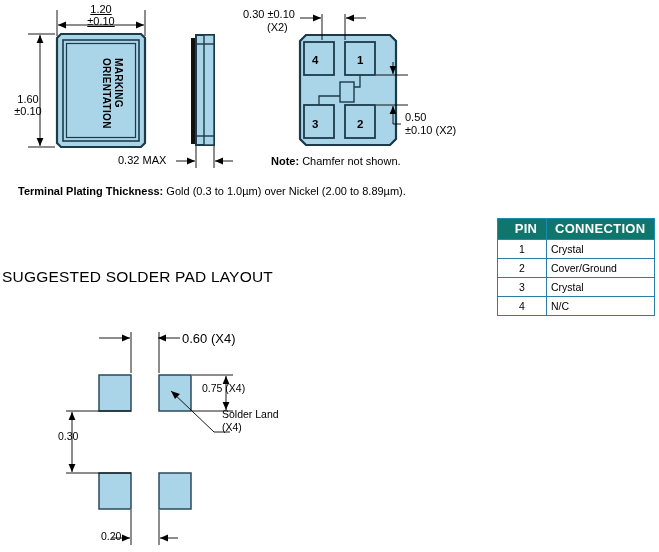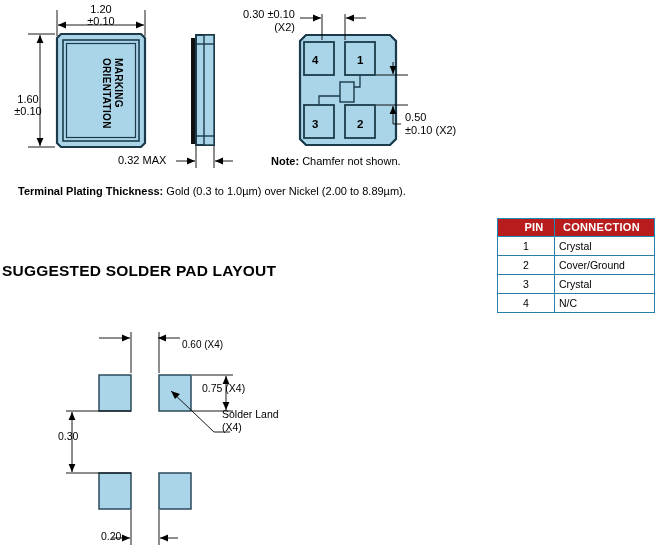--- a/index.html
+++ b/index.html
@@ -33,40 +33,40 @@
     left: 18px;
     top: 184px;
     font-size: 11px;
     line-height: 15px;
   }
   .note-block .line { white-space: nowrap; }
   .bold { font-weight: bold; text-align: center; }
   .section-title {
     position: absolute;
     left: 2px;
-    top: 262px;
+    top: 268px;
     font-size: 15.5px;
-    font-weight: bold;
+    font-weight: normal;
     letter-spacing: 0.2px;
   }
   
   .pin-table {
     position: absolute;
     left: 497px;
     top: 218px;
     width: 158px;
     border-collapse: collapse;
     font-size: 10.5px;
   }
   .pin-table th {
-    background: #b91c1c;
+    background: #0f766e;
     color: #ffffff;
     font-weight: bold;
-    font-size: 11px;
-    padding: 2px 0 3px 16px;
+    font-size: 13px;
+    padding: 2px 0 3px 8px;
     border: 1px solid #1a8cb8;
     letter-spacing: 0.3px;
   }
   .pin-table th.th-pin { width: 40px; text-align: center; }
   .pin-table th.th-conn { text-align: left; padding-left: 8px; }
   .pin-table td {
     border: 1px solid #2a7fa8;
     padding: 1px 0 2px 0;
     height: 15px;
     background: #ffffff;
@@ -205,21 +205,21 @@
         <polygon points="130,538 122,534.6 122,541.4" fill="#000" stroke="none"></polygon>
         <line x1="178" y1="538" x2="160" y2="538"></line>
         <polygon points="160,538 168,534.6 168,541.4" fill="#000" stroke="none"></polygon>
       </g>
 
       <polyline points="171,391 214,432 230,432" fill="none" stroke="#000" stroke-width="0.9"></polyline>
       <polygon points="171,391 180,394 175,399" fill="#000" stroke="none"></polygon>
     </g>
   </svg>
 
-  <div style="position:absolute;left:75px;top:3px;font-size:11px;text-align:center;width:52px;line-height:12px;">
+  <div style="position:absolute;left:75px;top:3px;font-size:11px;text-align:center;width:52px;line-height:12px;text-decoration:underline;">
     <div>1.20</div>
     <div>±0.10</div>
   </div>
 
   <div style="position:absolute;left:5px;top:76px;font-size:11px;text-align:center;width:46px;line-height:12px;margin-top:17px;">
     <div>1.60</div>
     <div>±0.10</div>
   </div>
 
   <div style="position:absolute;left:78px;top:58px;width:62px;height:68px;">
@@ -230,21 +230,21 @@
     <div style="transform:rotate(90deg);transform-origin:left top;position:absolute;left:34px;top:0;
                 font-size:10px;font-weight:bold;line-height:11px;white-space:nowrap;letter-spacing:0.3px;">
       <div>ORIENTATION</div>
     </div>
   </div>
 
   <div style="position:absolute;left:118px;top:154px;font-size:11px;white-space:nowrap;">0.32 MAX</div>
 
   <div style="position:absolute;left:243px;top:8px;font-size:11px;line-height:13px;white-space:nowrap;">
     <div>0.30 ±0.10</div>
-    <div style="margin-left:24px;text-align:right;">(X2)</div>
+    <div style="margin-left:24px;">(X2)</div>
   </div>
 
   <div style="position:absolute;left:405px;top:111px;font-size:11px;line-height:13px;white-space:nowrap;">
     <div>0.50</div>
     <div>±0.10 (X2)</div>
   </div>
 
   <div style="position:absolute;left:271px;top:155px;font-size:11px;white-space:nowrap;">
     <span class="bold">Note:</span>
     <span>Chamfer not shown.</span>
@@ -252,21 +252,21 @@
 
   <div class="note-block">
     <div class="line">
       <span class="bold">Terminal Plating Thickness:</span>
       <span>Gold (0.3 to 1.0µm) over Nickel (2.00 to 8.89µm).</span>
     </div>
   </div>
 
   <div class="section-title">SUGGESTED SOLDER PAD LAYOUT</div>
 
-  <div style="position:absolute;left:182px;top:331px;font-size:10px;white-space:nowrap;margin-top:8px;">0.60 (X4)</div>
+  <div style="position:absolute;left:182px;top:331px;font-size:13px;white-space:nowrap;">0.60 (X4)</div>
 
   <div style="position:absolute;left:202px;top:382px;font-size:10.5px;white-space:nowrap;">0.75 (X4)</div>
 
   <div style="position:absolute;left:58px;top:430px;font-size:10.5px;white-space:nowrap;text-align:right;">0.30</div>
 
   <div style="position:absolute;left:88px;top:530px;font-size:10.5px;white-space:nowrap;padding-left:13px;">0.20</div>
 
   <div style="position:absolute;left:222px;top:408px;font-size:10.5px;line-height:13px;white-space:nowrap;">
     <div>Solder Land</div>
     <div>(X4)</div>

